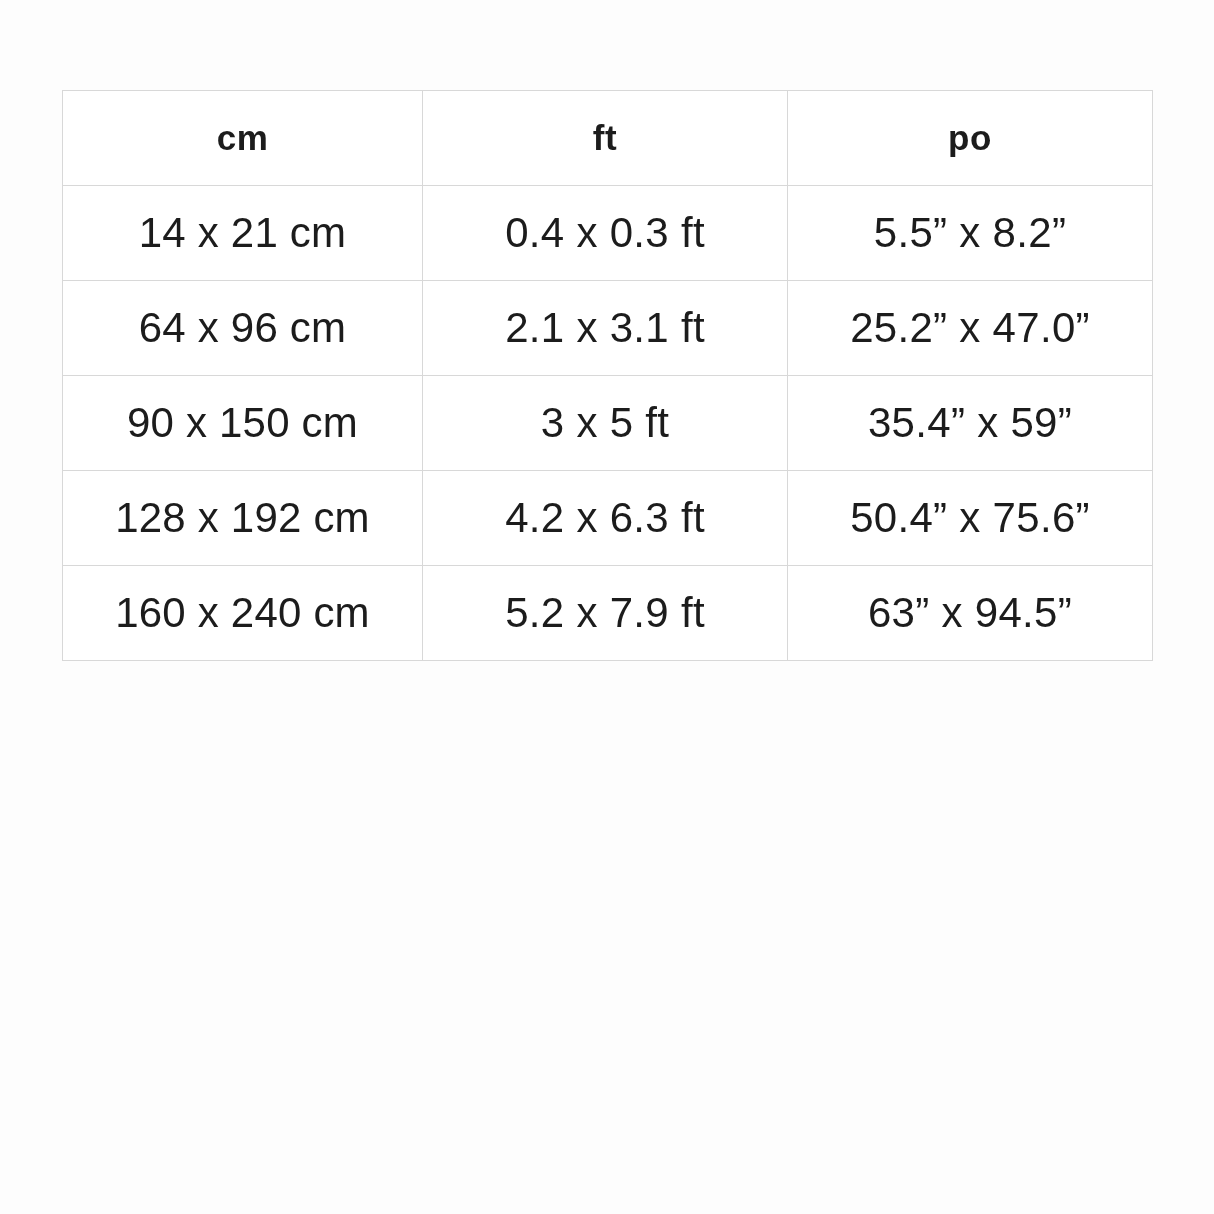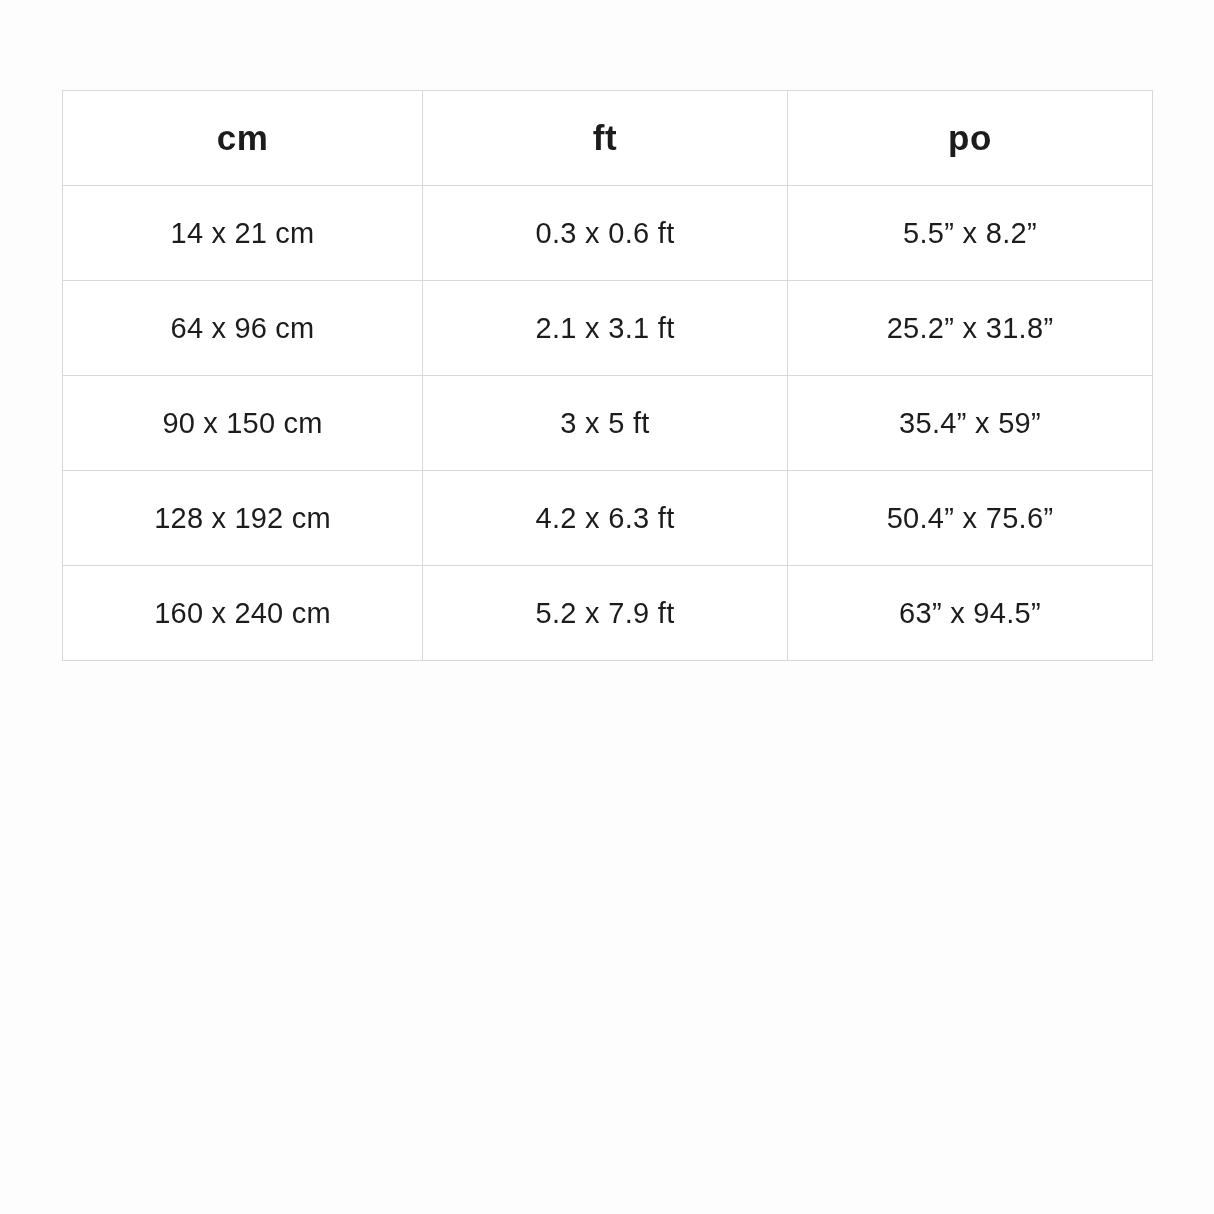--- a/index.html
+++ b/index.html
@@ -46,21 +46,21 @@
     color: #1c1c1c;
   }
   table.size-table thead th {
     height: 94px;
     font-size: 35px;
     font-weight: bold;
     letter-spacing: 0.5px;
   }
   table.size-table tbody td {
     height: 94px;
-    font-size: 29px;
+    font-size: 42px;
     font-weight: 400;
     letter-spacing: 0.3px;
   }
   table.size-table tbody tr td:first-child {
     letter-spacing: 0.2px;
   }
 </style>
 </head>
 <body>
 
@@ -75,27 +75,27 @@
       <thead>
         <tr>
           <th>cm</th>
           <th>ft</th>
           <th>po</th>
         </tr>
       </thead>
       <tbody>
         <tr>
           <td>14 x 21 cm</td>
-          <td>0.3 x 0.6 ft</td>
+          <td>0.4 x 0.3 ft</td>
           <td>5.5” x 8.2”</td>
         </tr>
         <tr>
           <td>64 x 96 cm</td>
           <td>2.1 x 3.1 ft</td>
-          <td>25.2” x 31.8”</td>
+          <td>25.2” x 47.0”</td>
         </tr>
         <tr>
           <td>90 x 150 cm</td>
           <td>3 x 5 ft</td>
           <td>35.4” x 59”</td>
         </tr>
         <tr>
           <td>128 x 192 cm</td>
           <td>4.2 x 6.3 ft</td>
           <td>50.4” x 75.6”</td>

